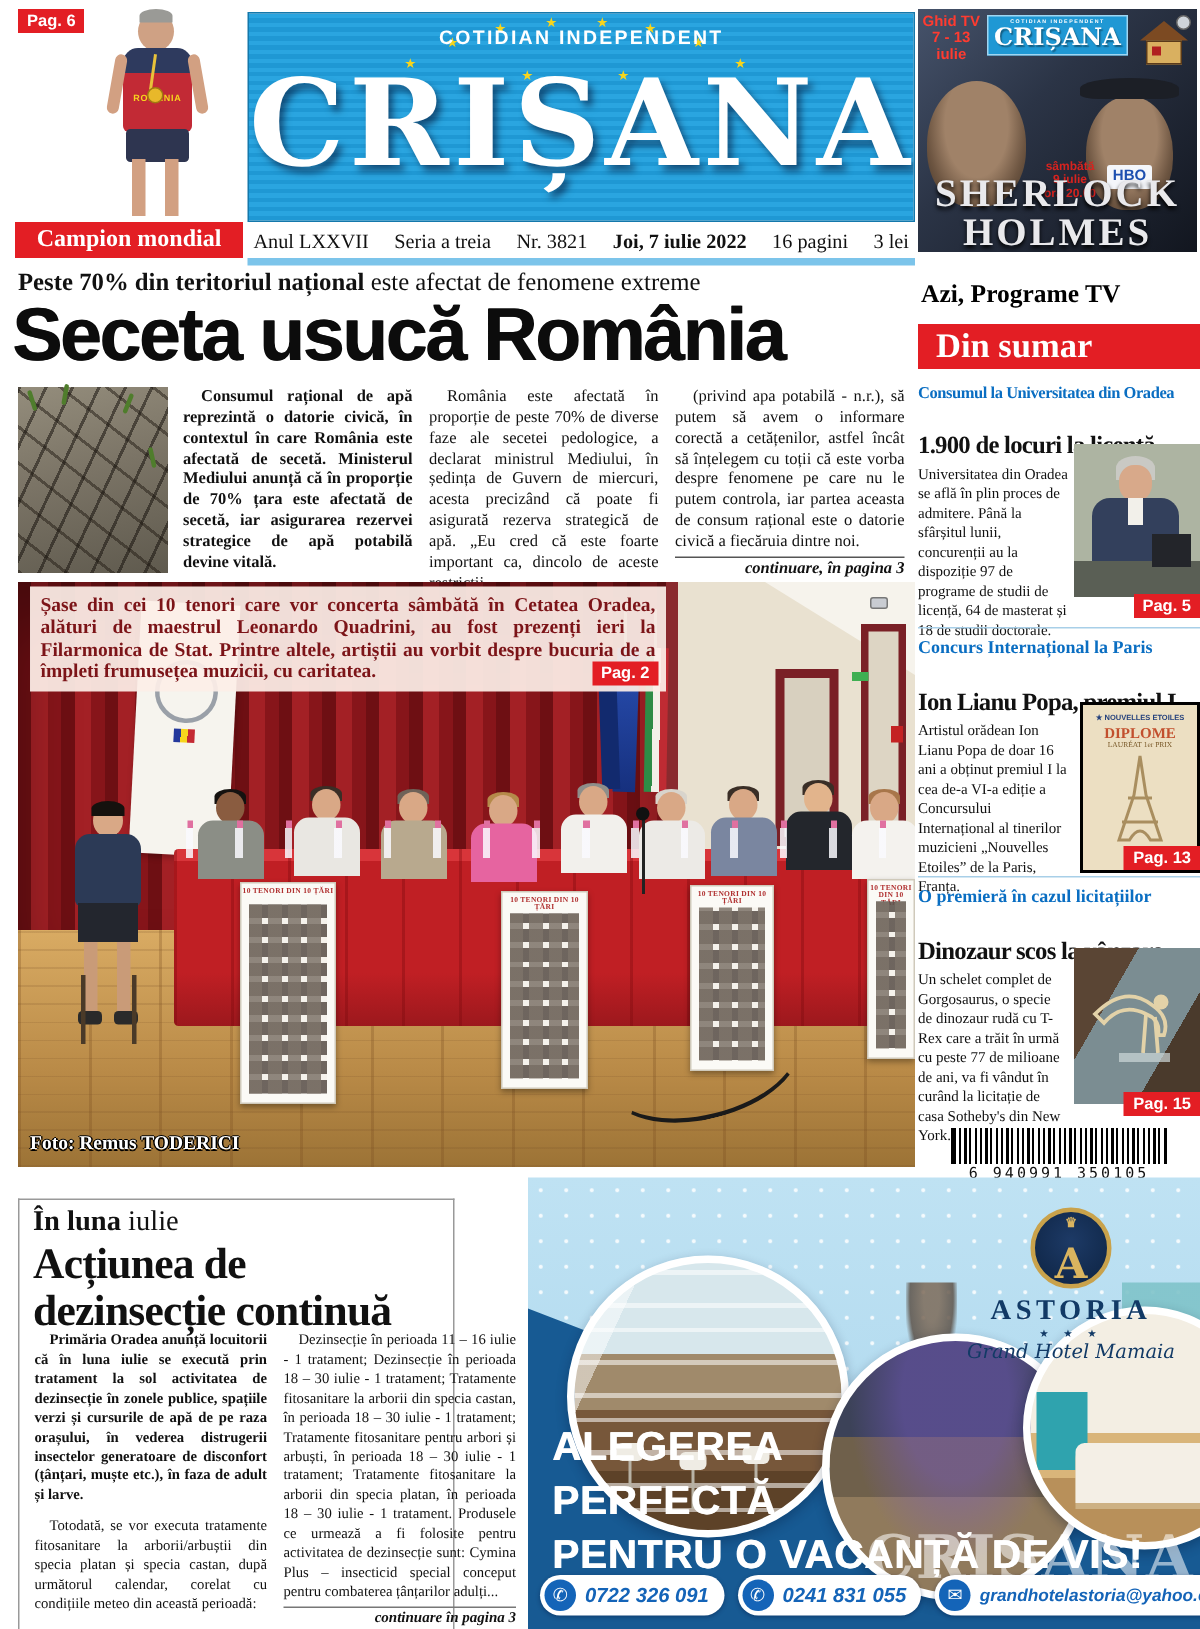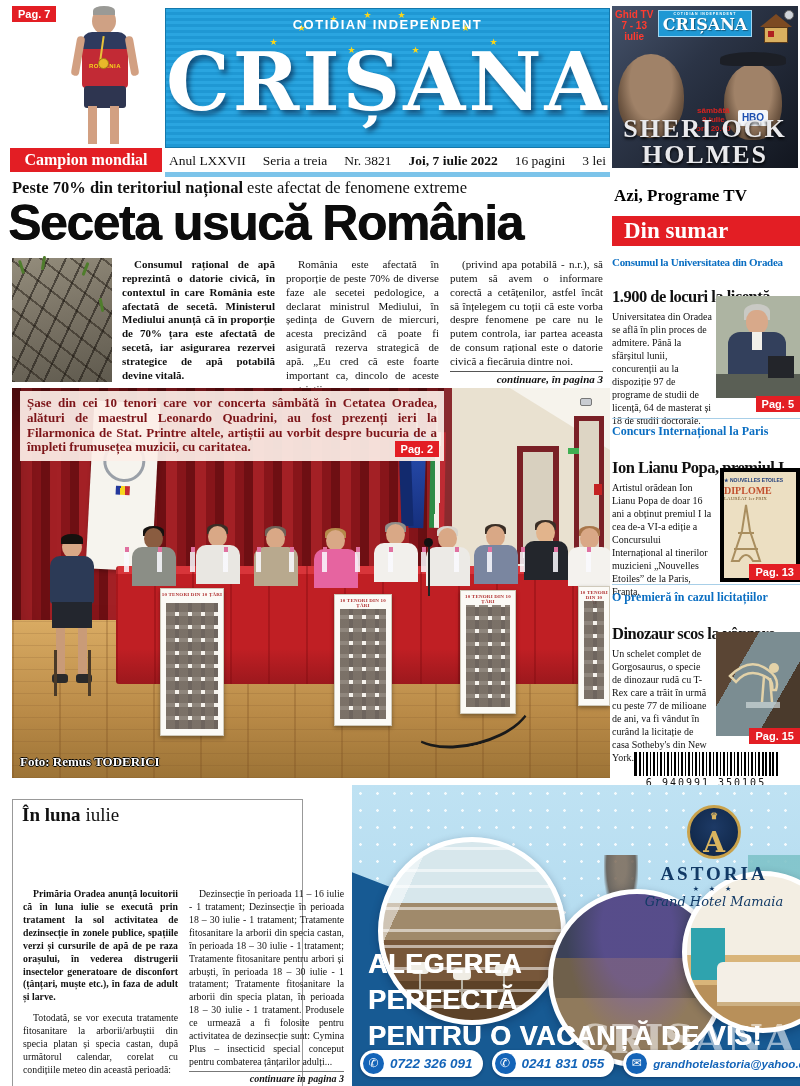--- a/index.html
+++ b/index.html
@@ -149,21 +149,21 @@
   #pills { position:absolute; left:8px; right:8px; bottom:9px; display:flex; gap:9px; z-index:7; }
   .pill { background:#fff; border-radius:14px; height:27px; display:flex; align-items:center; padding:0 10px 0 3px; box-shadow:0 1px 3px rgba(0,20,60,.4); }
   .pill .ic { width:21px; height:21px; border-radius:50%; background:#1464b8; color:#fff; font-size:12px; text-align:center; line-height:21px; margin-right:6px; flex:none; }
   .pill .tx { color:#1464b8; font:bold 13.5px "Liberation Sans",sans-serif; font-style:italic; white-space:nowrap; }
   #pill-mail .tx { font-size:11.5px; }
   #watermark { position:absolute; right:4px; bottom:24px; color:rgba(255,255,255,.55); font:bold 40px "DejaVu Serif",serif; letter-spacing:1px; z-index:5; }
 </style>
 </head>
 <body>
 
-<span id="pag6" class="abs pag-badge">Pag. 7</span>
+<span id="pag6" class="abs pag-badge">Pag. 6</span>
 
 <div id="athlete" class="abs">
   <div class="abs" style="left:40px;top:2px;width:24px;height:26px;border-radius:50%;background:#cfa184;"></div>
   <div class="abs" style="left:41px;top:0;width:22px;height:9px;border-radius:50% 50% 0 0;background:#9a9a96;"></div>
   <div class="abs" style="left:30px;top:26px;width:46px;height:56px;border-radius:10px 10px 4px 4px;background:linear-gradient(180deg,#2e3a5e 0 30%,#c22a35 30%);text-align:center;">
     <span style="color:#f7d51d;font:bold 6px 'Liberation Sans',sans-serif;letter-spacing:.5px;position:relative;top:22px;">ROMANIA</span>
   </div>
   <div class="abs" style="left:49px;top:30px;width:2px;height:24px;background:#e8c23a;transform:rotate(8deg);"></div>
   <div class="abs" style="left:46px;top:52px;width:11px;height:11px;border-radius:50%;background:#e8b82a;border:1px solid #a07a10;"></div>
   <div class="abs" style="left:22px;top:30px;width:8px;height:40px;border-radius:4px;background:#d2a082;transform:rotate(10deg);"></div>
@@ -378,21 +378,21 @@
     <b class="abs" style="left:52px;top:60px;width:26px;height:22px;background:#23252a;"></b>
   </div>
   <span class="sb-badge pag-badge">Pag. 5</span>
 </div>
 <div class="sb-rule" style="top:418px;"></div>
 
 <div class="sb-item" style="top:424px;height:158px;">
   <div class="kicker">Concurs Internațional la Paris</div>
   <div class="shead">Ion Lianu Popa, premiul I</div>
   <div class="sb-body">Artistul orădean Ion Lianu Popa de doar 16 ani a obținut premiul I la cea de-a VI-a ediție a Concursului Internațional al tinerilor muzicieni „Nouvelles Etoiles” de la Paris, Franța.</div>
-  <div class="sb-img" style="top:44px;width:80px;height:114px;background:#ecdfc2;border:4px solid #000000;text-align:left;">
+  <div class="sb-img" style="top:44px;width:80px;height:114px;background:#ecdfc2;border:2px solid #000000;text-align:center;">
     <div style="font:bold 5px 'Liberation Sans',sans-serif;color:#23407c;margin-top:5px;">★ <span>NOUVELLES ETOILES</span></div>
     <div style="font:bold 10px 'Liberation Serif',serif;color:#c2502e;margin-top:2px;">DIPLOME</div>
     <div style="font:5px 'Liberation Serif',serif;color:#7a5a2a;">LAURÉAT 1er PRIX</div>
     <svg width="44" height="62" viewBox="0 0 44 62" style="margin-top:2px;">
       <path d="M22 2 L26 28 L36 58 L29 58 Q22 46 15 58 L8 58 L18 28 Z" fill="none" stroke="#a98e5f" stroke-width="2"></path>
       <line x1="14" y1="30" x2="30" y2="30" stroke="#a98e5f" stroke-width="2"></line>
       <line x1="10" y1="46" x2="34" y2="46" stroke="#a98e5f" stroke-width="2"></line>
     </svg>
   </div>
   <span class="sb-badge pag-badge">Pag. 13</span>
@@ -416,20 +416,21 @@
 
 <div id="barcode" class="abs">
   <div id="bars"></div>
   <div id="bdigits">6 940991 350105</div>
 </div>
 
 <div id="bottom-article" class="abs">
   <div id="ba-kicker">
     <b>În luna</b><span> iulie</span>
   </div>
+  <div id="ba-headline">Acțiunea de dezinsecție continuă</div>
   <div class="ba-col jt" style="left:10px;">
     <p style="font-weight:bold;">Primăria Oradea anunță locuitorii că în luna iulie se execută prin tratament la sol activitatea de dezinsecție în zonele publice, spațiile verzi și cursurile de apă de pe raza orașului, în vederea distrugerii insectelor generatoare de disconfort (țânțari, muște etc.), în faza de adult și larve.</p>
     <p>Totodată, se vor executa tratamente fitosanitare la arborii/arbuștii din specia platan și specia castan, după următorul calendar, corelat cu condițiile meteo din această perioadă:</p>
   </div>
   <div class="ba-col jt" style="left:176px;">
     <p style="margin-bottom:0;">Dezinsecție în perioada 11 – 16 iulie - 1 tratament; Dezinsecție în perioada 18 – 30 iulie - 1 tratament; Tratamente fitosanitare la arborii din specia castan, în perioada 18 – 30 iulie - 1 tratament; Tratamente fitosanitare pentru arbori și arbuști, în perioada 18 – 30 iulie - 1 tratament; Tratamente fitosanitare la arborii din specia platan, în perioada 18 – 30 iulie - 1 tratament. Produsele ce urmează a fi folosite pentru activitatea de dezinsecție sunt: Cymina Plus – insecticid special conceput pentru combaterea țânțarilor adulți...</p>
     <span id="ba-cont">continuare în pagina 3</span>
   </div>
 </div>
 

